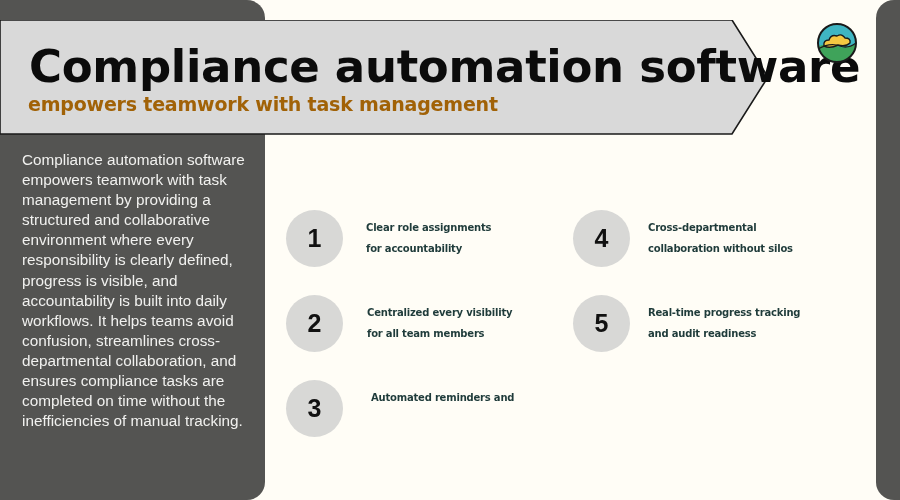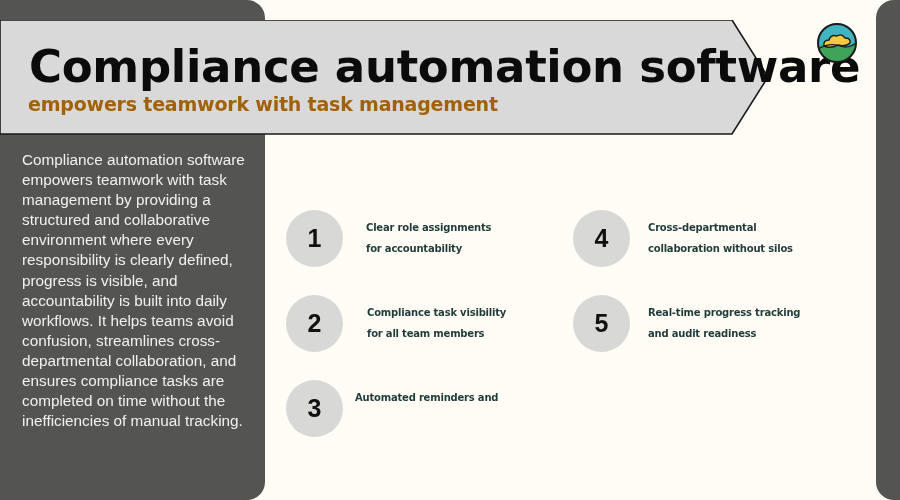--- a/index.html
+++ b/index.html
@@ -87,28 +87,28 @@
   <div class="circle" style="left:286px;top:210px;">1</div>
   <div class="item-text" style="left:366px;top:217px;">
     <div>Clear role assignments</div>
     <div>for accountability</div>
   </div>
 </div>
 
 <div class="item">
   <div class="circle" style="left:286px;top:295px;">2</div>
   <div class="item-text" style="left:367px;top:302px;">
-    <div>Compliance task visibility</div>
+    <div>Centralized every visibility</div>
     <div>for all team members</div>
   </div>
 </div>
 
 <div class="item">
   <div class="circle" style="left:286px;top:380px;">3</div>
-  <div class="item-text" style="left:355px;top:387px;">
+  <div class="item-text" style="left:371px;top:387px;">
     <div>Automated reminders and</div>
   </div>
 </div>
 
 <div class="item">
   <div class="circle" style="left:573px;top:210px;">4</div>
   <div class="item-text" style="left:648px;top:217px;">
     <div>Cross-departmental</div>
     <div>collaboration without silos</div>
   </div>

